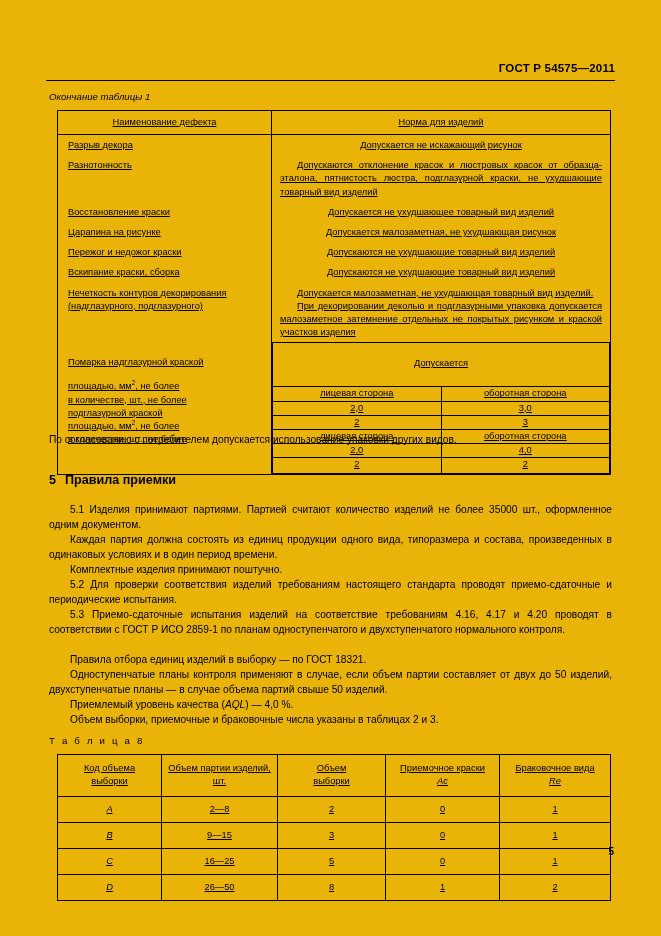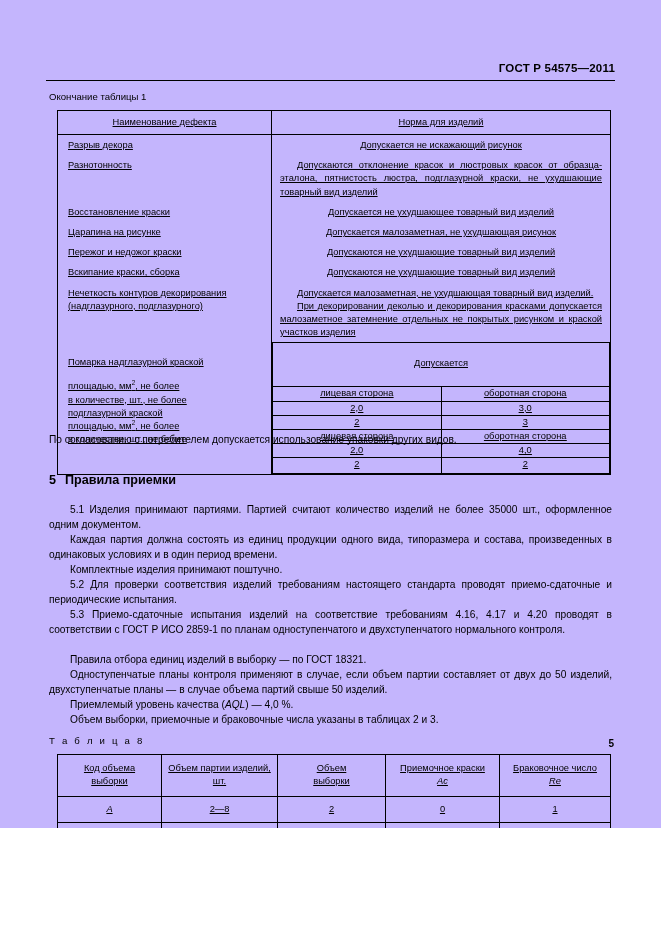--- a/index.html
+++ b/index.html
@@ -8,23 +8,23 @@
     padding: 0;
     background: #ffffff;
   }
   body {
     font-family: "Liberation Sans", sans-serif;
     color: #000000;
   }
   .page {
     position: relative;
     width: 661px;
-    height: 828px;
+    height: 936px;
     margin: 0 auto;
-    background: #c4b5fd;
+    background: #eab308;
     overflow: hidden;
     box-sizing: border-box;
   }
 
   
   .header {
     position: absolute;
     top: 62px;
     right: 46px;
     font-size: 11.5px;
@@ -36,20 +36,21 @@
     top: 80px;
     left: 46px;
     right: 46px;
     border-bottom: 1.6px solid #000;
   }
 
   
   .caption-italic {
     position: absolute;
     left: 49px;
+    font-style: italic;
     font-size: 9.6px;
   }
   .caption-spaced {
     position: absolute;
     left: 49px;
     font-size: 9.6px;
     letter-spacing: 2.2px;
   }
 
   
@@ -220,21 +221,21 @@
 
       <tr>
         <td class="c-name nb-top nb-bot">Вскипание краски, сборка</td>
         <td class="c-norm norm-center nb-top nb-bot">Допускаются не ухудшающие товарный вид изделий</td>
       </tr>
 
       <tr>
         <td class="c-name nb-top nb-bot">Нечеткость контуров декорирования (надглазурного, подглазурного)</td>
         <td class="c-norm nb-top nb-bot">
           <div class="norm-just">Допускается малозаметная, не ухудшающая товарный вид изделий.</div>
-          <div class="norm-just">При декорировании деколью и декорирования красками допускается малозаметное затемнение отдельных не покрытых рисунком и краской участков изделия</div>
+          <div class="norm-just">При декорировании деколью и подглазурными упаковка допускается малозаметное затемнение отдельных не покрытых рисунком и краской участков изделия</div>
         </td>
       </tr>
 
       <tr>
         <td class="c-name nb-top" style="padding-top:14px;">
           <div>Помарка надглазурной краской</div>
           <div style="height:11px"></div>
           <div><span>площадью, мм</span><sup>2</sup><span>, не более</span></div>
           <div>в количестве, шт., не более</div>
           <div>подглазурной краской</div>
@@ -340,21 +341,21 @@
         </td>
         <td>
           <div>Объем</div>
             <div>выборки</div>
         </td>
         <td>
           <div>Приемочное краски</div>
             <div class="ital">Ac</div>
         </td>
         <td>
-          <div>Браковочное число</div>
+          <div>Браковочное вида</div>
             <div class="ital">Re</div>
         </td>
       </tr>
       <tr class="t2-body">
         <td class="code">A</td>
         <td>2—8</td>
         <td>2</td>
         <td>0</td>
         <td>1</td>
       </tr>

